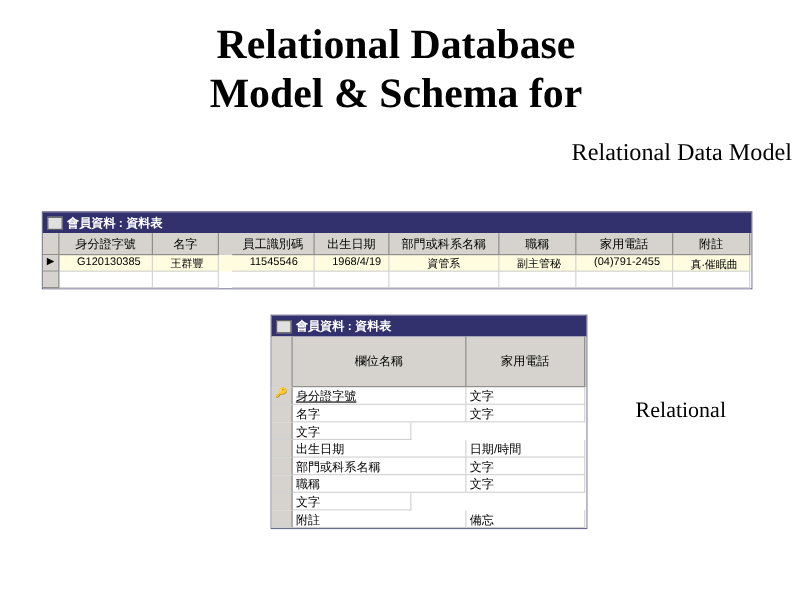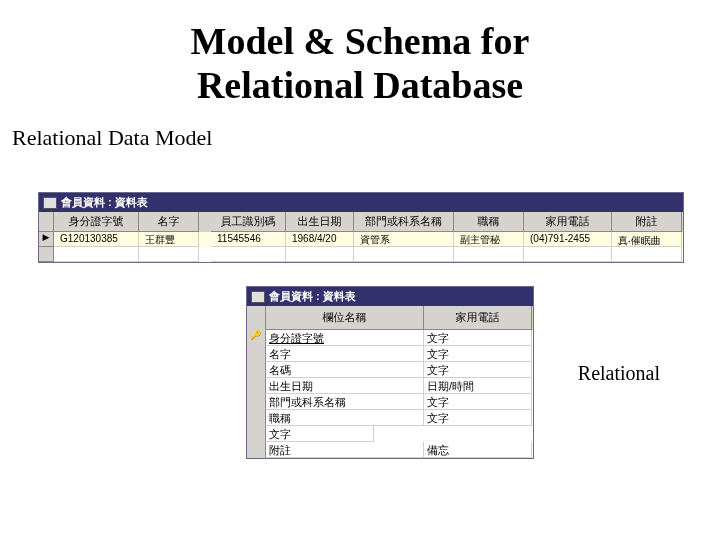--- a/index.html
+++ b/index.html
@@ -13,25 +13,24 @@
     overflow: hidden;
   }
   .title {
     text-align: center;
     font-size: 38px;
     font-weight: bold;
     margin-top: 20px;
     line-height: 1.15;
   }
   .subtitle {
-    text-align: left;
+    text-align: right;
     font-size: 22px;
     margin-top: 18px;
     margin-bottom: 6px;
-    margin-left: 12px;
   }
   .schema-label {
     position: absolute;
     right: 60px;
     top: 362px;
     text-align: center;
     font-size: 20px;
     line-height: 1.15;
   }
 
@@ -80,41 +79,41 @@
     background: #fffce0;
   }
   .ds-row2 {
     display: flex;
     height: 15px;
     background: #fff;
   }
   .ds-row .cell, .ds-row2 .cell {
     border-right: 1px solid #d0d0d0;
     border-bottom: 1px solid #d0d0d0;
-    padding: 1px 6px;
+    padding: 1px 16px;
     font-size: 10px;
     overflow: hidden;
     white-space: nowrap;
     box-sizing: border-box;
   }
   .row-selector {
     width: 14px;
     background: #d6d3ce;
     border-right: 1px solid #888;
     border-bottom: 1px solid #888;
     text-align: center;
     font-size: 9px;
   }
 
   
   .c-id   { width: 85px; }
   .c-name { width: 60px; }
   .c-emp  { width: 75px; margin-left: 12px; }
   .c-dob  { width: 68px; }
-  .c-dept { width: 100px; }
+  .c-dept { width: 100px; text-align: center; }
   .c-job  { width: 70px; }
   .c-tel  { width: 88px; }
   .c-note { width: 70px; }
 
   
   .design {
     position: absolute;
     left: 246px;
     top: 286px;
     width: 286px;
@@ -132,21 +131,21 @@
     gap: 4px;
     font-weight: bold;
   }
   .dv-header {
     display: flex;
     background: #d6d3ce;
   }
   .dv-header .cell {
     border-right: 1px solid #888;
     border-bottom: 1px solid #888;
-    padding: 4px 3px;
+    padding: 15px 3px;
     text-align: center;
     box-sizing: border-box;
   }
   .dv-row {
     display: flex;
     height: 16px;
     background: #fff;
   }
   .dv-row .cell {
     border-right: 1px solid #d0d0d0;
@@ -171,22 +170,22 @@
   .pk .dv-fname span.under { text-decoration: underline; }
   .keyicon {
     font-size: 9px;
     color: #8a7a00;
   }
 </style>
 </head>
 <body>
 
 <div class="title">
+  <div>Relational Database</div>
   <div>Model &amp; Schema for</div>
-  <div>Relational Database</div>
 </div>
 
 <div class="subtitle">Relational Data Model</div>
 
 <div class="datasheet">
   <div class="ds-title">
     <span class="ds-icon"></span>
     <span>會員資料 : 資料表</span>
   </div>
   <div class="ds-header">
@@ -198,21 +197,21 @@
     <div class="cell c-dept">部門或科系名稱</div>
     <div class="cell c-job">職稱</div>
     <div class="cell c-tel">家用電話</div>
     <div class="cell c-note">附註</div>
   </div>
   <div class="ds-row">
     <div class="row-selector">▶</div>
     <div class="cell c-id">G120130385</div>
     <div class="cell c-name">王群豐</div>
     <div class="cell c-emp">11545546</div>
-    <div class="cell c-dob">1968/4/20</div>
+    <div class="cell c-dob">1968/4/19</div>
     <div class="cell c-dept">資管系</div>
     <div class="cell c-job">副主管秘</div>
     <div class="cell c-tel">(04)791-2455</div>
     <div class="cell c-note">真‧催眠曲</div>
   </div>
   <div class="ds-row2">
     <div class="row-selector"></div>
     <div class="cell c-id"></div>
     <div class="cell c-name"></div>
     <div class="cell c-emp"></div>
@@ -240,21 +239,20 @@
     <div class="cell dv-fname"><span class="under">身分證字號</span></div>
     <div class="cell dv-ftype">文字</div>
   </div>
   <div class="dv-row">
     <div class="dv-rowsel"></div>
     <div class="cell dv-fname">名字</div>
     <div class="cell dv-ftype">文字</div>
   </div>
   <div class="dv-row">
     <div class="dv-rowsel"></div>
-    <div class="cell dv-fname">名碼</div>
     <div class="cell dv-ftype">文字</div>
   </div>
   <div class="dv-row">
     <div class="dv-rowsel"></div>
     <div class="cell dv-fname">出生日期</div>
     <div class="cell dv-ftype">日期/時間</div>
   </div>
   <div class="dv-row">
     <div class="dv-rowsel"></div>
     <div class="cell dv-fname">部門或科系名稱</div>

